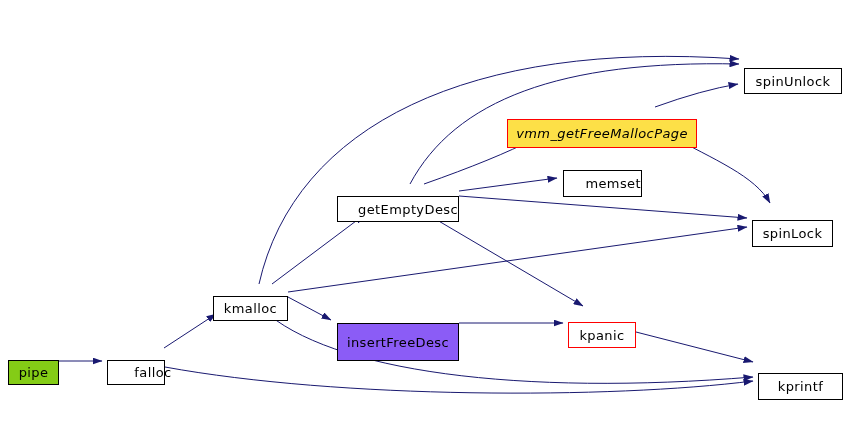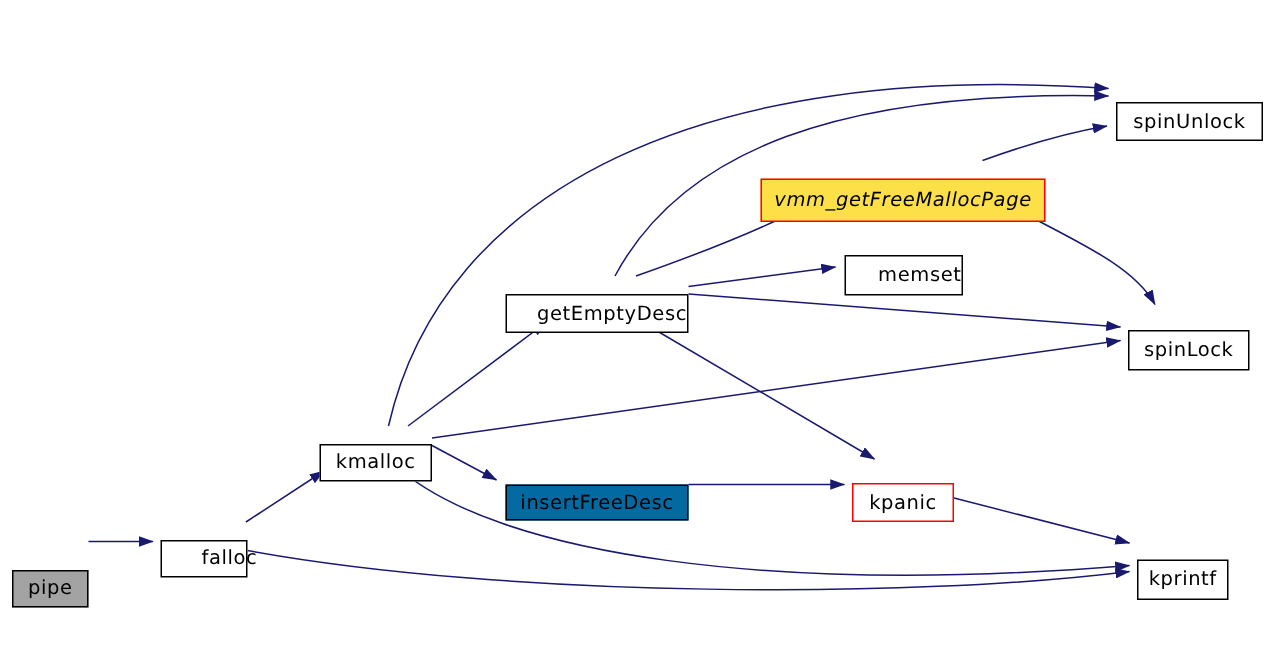--- a/index.html
+++ b/index.html
@@ -67,47 +67,47 @@
         <path class="edge" d="M410,184 C455,100 560,60 739,64" stroke="#191970" marker-end="url(#arrowhead)"></path>
         <path class="edge" d="M459,196 L747,218" stroke="#191970" marker-end="url(#arrowhead)"></path>
         <path class="edge" d="M420,210 L583,306" stroke="#191970" marker-end="url(#arrowhead)"></path>
         <path class="edge" d="M459,323 L563,323" stroke="#191970" marker-end="url(#arrowhead)"></path>
         <path class="edge" d="M655,107 Q702,90 738,84" stroke="#191970" marker-end="url(#arrowhead)"></path>
         <path class="edge" d="M667,134 C715,160 755,176 770,203" stroke="#191970" marker-end="url(#arrowhead)"></path>
         <path class="edge" d="M636,332 L753,362" stroke="#191970" marker-end="url(#arrowhead)"></path>
       </g>
   </svg>
   <div id="nodes">
-      <div class="node" style="left: 8px; top: 368px; width: 51px; height: 25px; background: #a3a3a3; border-color: rgb(0, 0, 0);">
+      <div class="node" style="left: 8px; top: 348px; width: 51px; height: 25px; background: #84cc16; border-color: rgb(0, 0, 0);">
         <span>pipe</span>
       </div>
       <div class="node" style="left: 107px; top: 348px; width: 58px; height: 25px; background: rgb(255, 255, 255); border-color: rgb(0, 0, 0); padding-left: 34px;">
         <span>falloc</span>
       </div>
       <div class="node" style="left: 213px; top: 284px; width: 75px; height: 25px; background: rgb(255, 255, 255); border-color: rgb(0, 0, 0);">
         <span>kmalloc</span>
       </div>
-      <div class="node" style="left: 337px; top: 311px; width: 122px; height: 24px; background: #0369a1; border-color: rgb(0, 0, 0);">
+      <div class="node" style="left: 337px; top: 311px; width: 122px; height: 38px; background: #8b5cf6; border-color: rgb(0, 0, 0);">
         <span>insertFreeDesc</span>
       </div>
       <div class="node" style="left: 337px; top: 184px; width: 122px; height: 26px; background: rgb(255, 255, 255); border-color: rgb(0, 0, 0); padding-left: 20px;">
         <span>getEmptyDesc</span>
       </div>
       <div class="node" style="left: 507px; top: 107px; width: 190px; height: 29px; background: #fde047; border-color: rgb(255, 0, 0); font-style: italic;">
         <span>vmm_getFreeMallocPage</span>
       </div>
       <div class="node" style="left: 563px; top: 158px; width: 79px; height: 27px; background: rgb(255, 255, 255); border-color: rgb(0, 0, 0); justify-content: flex-end;">
         <span>memset</span>
       </div>
       <div class="node" style="left: 744px; top: 56px; width: 98px; height: 26px; background: rgb(255, 255, 255); border-color: rgb(0, 0, 0);">
         <span>spinUnlock</span>
       </div>
       <div class="node" style="left: 752px; top: 208px; width: 81px; height: 27px; background: rgb(255, 255, 255); border-color: rgb(0, 0, 0);">
         <span>spinLock</span>
       </div>
       <div class="node" style="left: 568px; top: 310px; width: 68px; height: 26px; background: rgb(255, 255, 255); border-color: rgb(255, 0, 0); justify-content: center;">
         <span>kpanic</span>
       </div>
-      <div class="node" style="left: 758px; top: 361px; width: 61px; height: 27px; background: rgb(255, 255, 255); border-color: rgb(0, 0, 0); justify-content: center;">
+      <div class="node" style="left: 758px; top: 361px; width: 85px; height: 27px; background: rgb(255, 255, 255); border-color: rgb(0, 0, 0); justify-content: center;">
         <span>kprintf</span>
       </div>
     </div>
 </div>
 
 </body></html>

